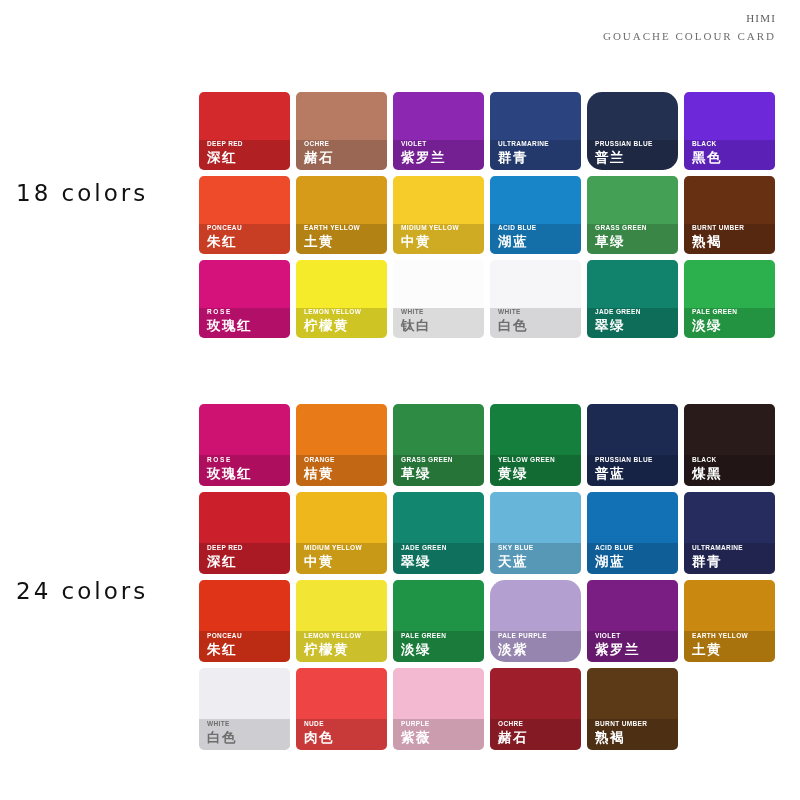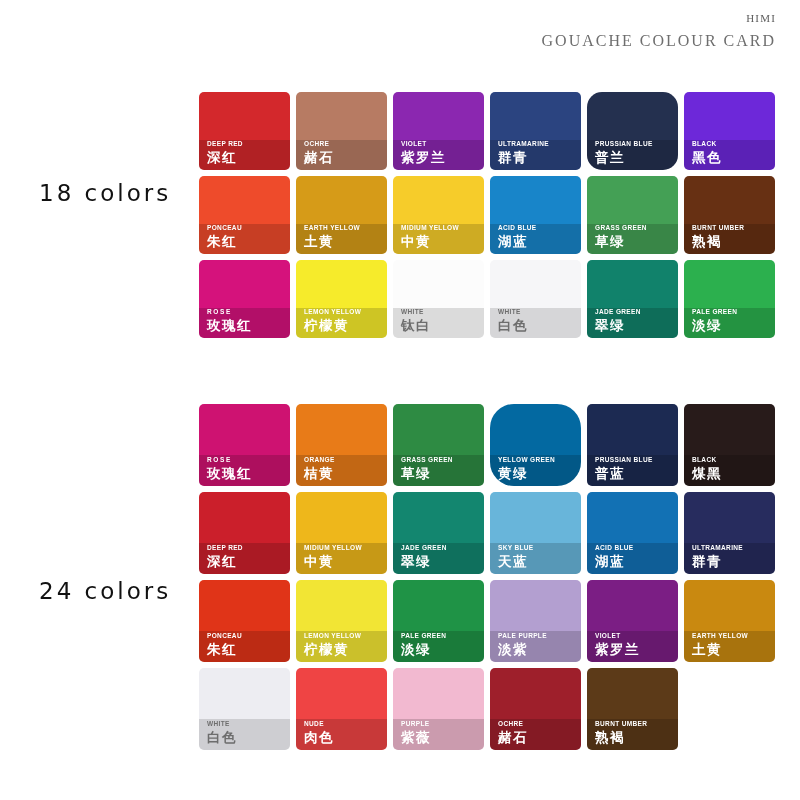--- a/index.html
+++ b/index.html
@@ -26,30 +26,30 @@
     line-height: 1.6;
     font-family: Liberation Serif, serif;
   }
   .brand {
     font-size: 11px;
     letter-spacing: 1.2px;
     color: #5c5c5c;
     font-weight: 400;
   }
   .subtitle {
-    font-size: 16px;
+    font-size: 11px;
     letter-spacing: 2.0px;
     color: #6e6e6e;
     font-weight: 400;
   }
 
   
   .section-label {
     position: absolute;
-    left: 39px;
+    left: 16px;
     font-size: 23px;
     letter-spacing: 3px;
     color: #111;
     font-family: "DejaVu Sans", "Liberation Sans", sans-serif;
     font-weight: 400;
     white-space: nowrap;
   }
   #label-18 { top: 180px; }
   #label-24 { top: 536px; margin-top: 42px; }
 
@@ -278,21 +278,21 @@
         <span class="zh">桔黄</span>
       </div>
     </div>
     <div class="swatch light-text" style="background: rgb(46, 139, 67);">
       <div class="band"></div>
       <div class="txt">
         <span class="en">GRASS GREEN</span>
         <span class="zh">草绿</span>
       </div>
     </div>
-    <div class="swatch light-text" style="background: #0369a1; border-radius: 24px;">
+    <div class="swatch light-text" style="background: #15803d;">
       <div class="band"></div>
       <div class="txt">
         <span class="en">YELLOW GREEN</span>
         <span class="zh">黄绿</span>
       </div>
     </div>
     <div class="swatch light-text" style="background: rgb(28, 42, 82);">
       <div class="band"></div>
       <div class="txt">
         <span class="en">PRUSSIAN BLUE</span>
@@ -362,21 +362,21 @@
         <span class="zh">柠檬黄</span>
       </div>
     </div>
     <div class="swatch light-text" style="background: rgb(31, 147, 70);">
       <div class="band"></div>
       <div class="txt">
         <span class="en">PALE GREEN</span>
         <span class="zh">淡绿</span>
       </div>
     </div>
-    <div class="swatch light-text" style="background: rgb(179, 159, 208);">
+    <div class="swatch light-text" style="background: rgb(179, 159, 208); border-radius: 15px;">
       <div class="band"></div>
       <div class="txt">
         <span class="en">PALE PURPLE</span>
         <span class="zh">淡紫</span>
       </div>
     </div>
     <div class="swatch light-text" style="background: rgb(123, 30, 132);">
       <div class="band"></div>
       <div class="txt">
         <span class="en">VIOLET</span>

